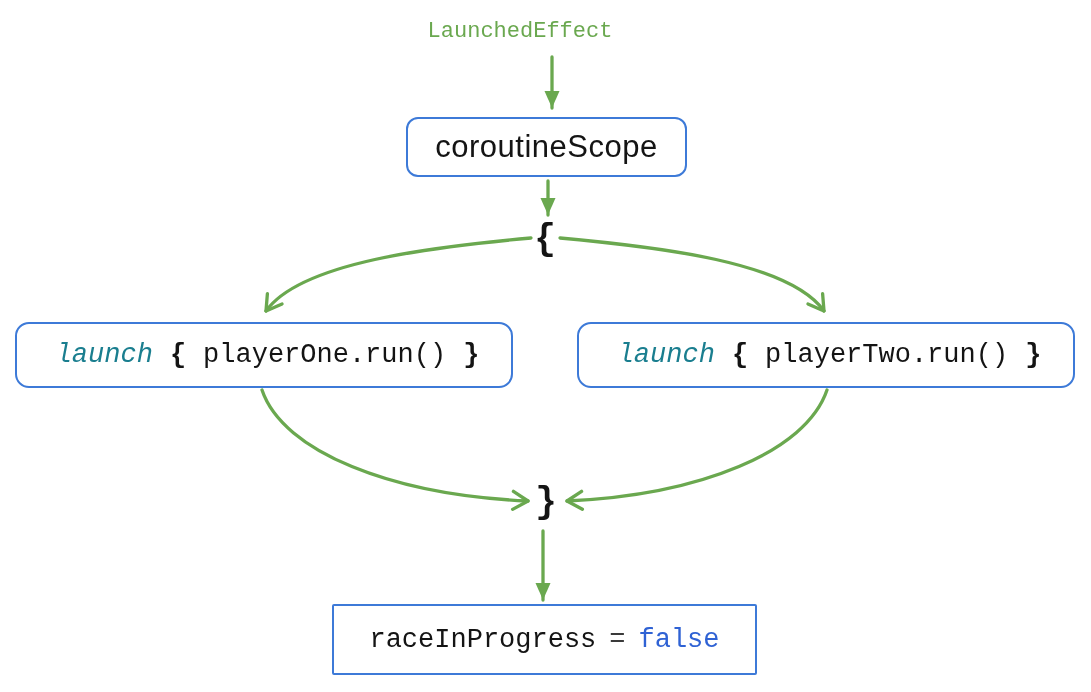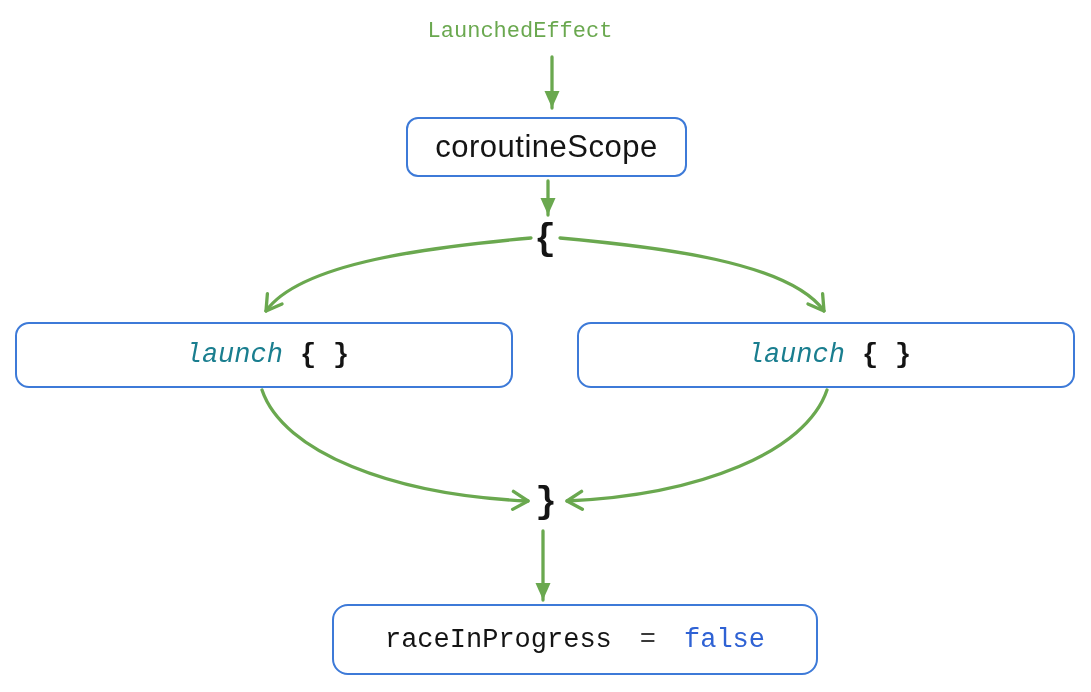--- a/index.html
+++ b/index.html
@@ -33,22 +33,22 @@
     left:406px;top:117px;width:281px;height:60px;border-radius:12px;
     font-family:"Liberation Sans",sans-serif;font-size:31px;letter-spacing:0.5px;text-align:right;
   }
   .node.branch{
     top:322px;width:498px;height:66px;border-radius:14px;
     font-family:"Liberation Mono","DejaVu Sans Mono",monospace;font-size:27px;gap:17px;
   }
   #branch-one{left:15px;}
   #branch-two{left:577px;}
   .node.result{
-    left:332px;top:604px;width:486px;height:71px;border-radius:16px;
-    font-family:"Liberation Mono","DejaVu Sans Mono",monospace;font-size:27px;gap:28px;
+    left:332px;top:604px;width:425px;height:71px;border-radius:2px;
+    font-family:"Liberation Mono","DejaVu Sans Mono",monospace;font-size:27px;gap:13px;
   }
   .kw{font-style:italic;color:var(--keyword-teal);margin-left:7px;}
   .brace{font-weight:bold;color:var(--code-black);}
   .value{color:var(--literal-blue);}
   .op{color:#3a3a3a;}
   .float-brace{
     position:absolute;transform:translate(-50%,-50%);z-index:1;
     font-family:"Liberation Mono","DejaVu Sans Mono",monospace;
     font-weight:bold;font-size:36px;color:var(--code-black);line-height:1;
   }
@@ -86,26 +86,28 @@
 
   <div class="node scope">
     <span>coroutineScope</span>
   </div>
 
   <div class="float-brace" id="open-brace">{</div>
 
   <div class="node branch" id="branch-one">
     <span class="kw">launch</span>
     <span class="brace">{</span>
+    <span>playerOne.run()</span>
     <span class="brace">}</span>
   </div>
 
   <div class="node branch" id="branch-two">
     <span class="kw">launch</span>
     <span class="brace">{</span>
+    <span>playerTwo.run()</span>
     <span class="brace">}</span>
   </div>
 
   <div class="float-brace" id="close-brace">}</div>
 
   <div class="node result">
     <span>raceInProgress</span>
     <span class="op">=</span>
     <span class="value">false</span>
   </div>

